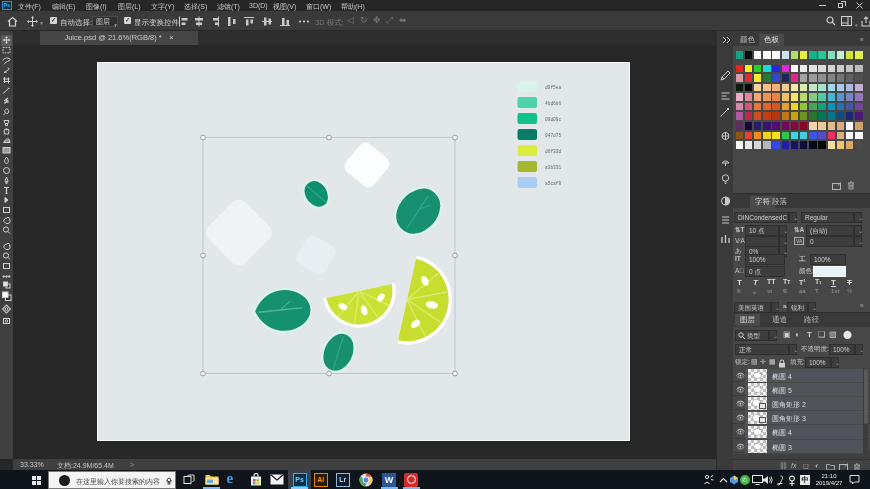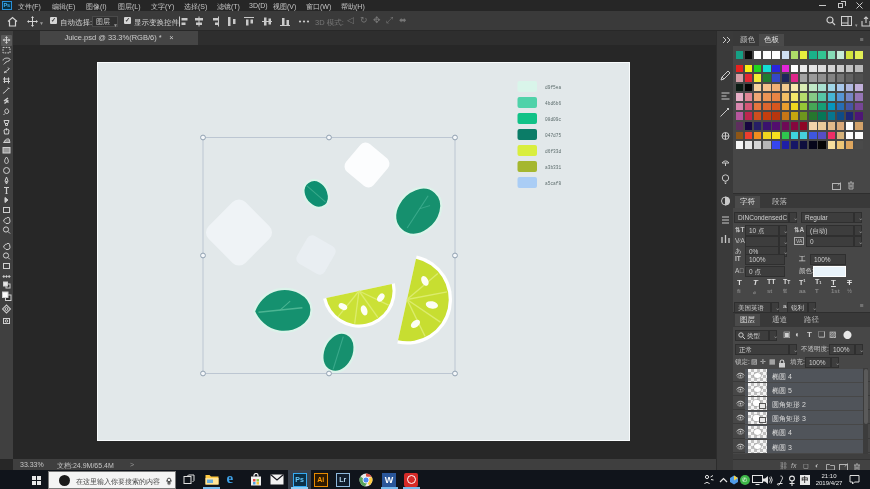--- a/index.html
+++ b/index.html
@@ -119,21 +119,21 @@
       <rect x="0.5" y="0.5" width="10" height="9" fill="none" stroke="#d0d0d0"></rect>
       <path d="M7 0.5 V9.5 M0.5 7 H7" stroke="#d0d0d0" stroke-width="1"></path>
     </svg>
   <span class="ic" style="left:855px;font-size:5px;top:8px;color:#999">▾</span>
   <svg width="10" height="11" viewBox="0 0 10 11" style="position:absolute;left:861px;top:4.5px">
       <path d="M1 5 V10 H9 V5 M5 7 V1 M3 2.8 L5 1 L7 2.8" fill="none" stroke="#d0d0d0" stroke-width="1.1"></path>
     </svg>
 </div>
 
 <div class="abs" id="tabbar">
-  <div id="tab1">Juice.psd @ 33.3%(RGB/6) *　×</div>
+  <div id="tab1">Juice.psd @ 21.6%(RGB/8) *　×</div>
 </div>
 
 <div class="abs" id="toolbar">
   <div style="position:absolute;left:1px;top:3.5px;width:11px;height:11px;background:#5a5a5a;border-radius:1px"></div>
   <svg width="13" height="300" viewBox="0 0 13 300" style="position:absolute;left:0;top:0">
     <g stroke="#d0d0d0" stroke-width="1" fill="none">
       <path d="M6.5 5 L8 7 H5 Z M6.5 13 L5 11 H8 Z M2.5 9 L4.5 7.5 V10.5 Z M10.5 9 L8.5 7.5 V10.5 Z" fill="#d0d0d0" stroke="none"></path>
       <path d="M6 7 h1 v4 h-1 z M4 8.5 h5 v1 h-5 z" fill="#d0d0d0" stroke="none"></path>
       <rect x="3" y="16.4" width="7" height="5.5" stroke-dasharray="1.6 1.1"></rect>
       <path d="M3 29.5 C3 26.5 10 26.5 10 28.5 C10 30.5 5 30.5 5 32.2 M5 32.2 l-1.2 1.2"></path>
@@ -450,21 +450,21 @@
     </div>
   <svg width="9" height="8" viewBox="0 0 9 8" style="position:absolute;left:99px;top:151px">
       <rect x="0.5" y="1.5" width="8" height="6" fill="none" stroke="#b4b4b4"></rect>
       <path d="M6 3.5 L8.5 0.5" stroke="#b4b4b4"></path>
     </svg>
   <svg width="8" height="9" viewBox="0 0 8 9" style="position:absolute;left:114px;top:150px">
       <path d="M1 2 h6 M2 2 v6 h4 v-6 M3 1 h2 M3.2 3.5 v3 M4.8 3.5 v3" fill="none" stroke="#b4b4b4" stroke-width="0.9"></path>
     </svg>
 
   <div class="phead" style="top:162px;height:15px;background:#393939;border-top:1px solid #2e2e2e"></div>
-  <span class="ptab on" style="left:2px;top:165px">字符</span>
+  <span class="ptab on" style="left:17px;top:165px">字符</span>
   <span class="ptab" style="left:34px;top:165px">段落</span>
   <div class="fld" style="left:1px;top:181px;width:55px">DINCondensedC</div>
     <div class="fld" style="left:56px;top:181px;width:8px;color:#999">⌄</div>
   <div class="fld" style="left:68px;top:181px;width:53px">Regular</div>
     <div class="fld" style="left:121px;top:181px;width:8px;color:#999">⌄</div>
   <span class="lbl" style="left:2px;top:195px;font-weight:bold">⇅T</span>
   <div class="fld" style="left:12px;top:194px;width:34px">10 点</div>
     <div class="fld" style="left:46px;top:194px;width:8px;color:#999">⌄</div>
   <span class="lbl" style="left:61px;top:195px;font-weight:bold">⇅A</span>
   <div class="fld" style="left:73px;top:194px;width:48px">(自动)</div>

